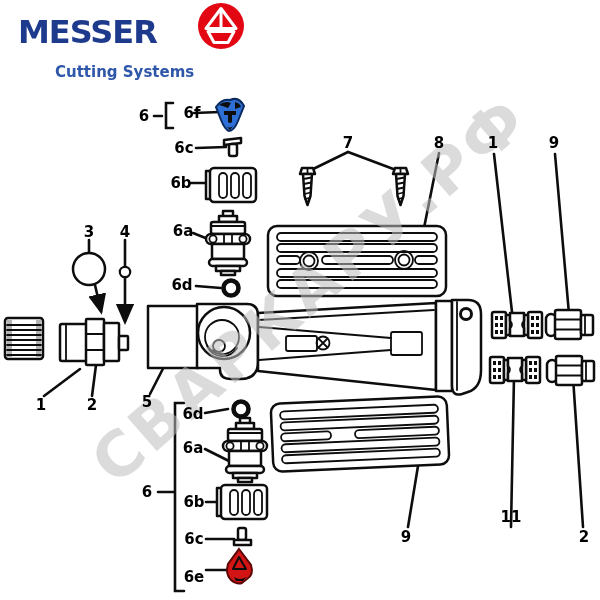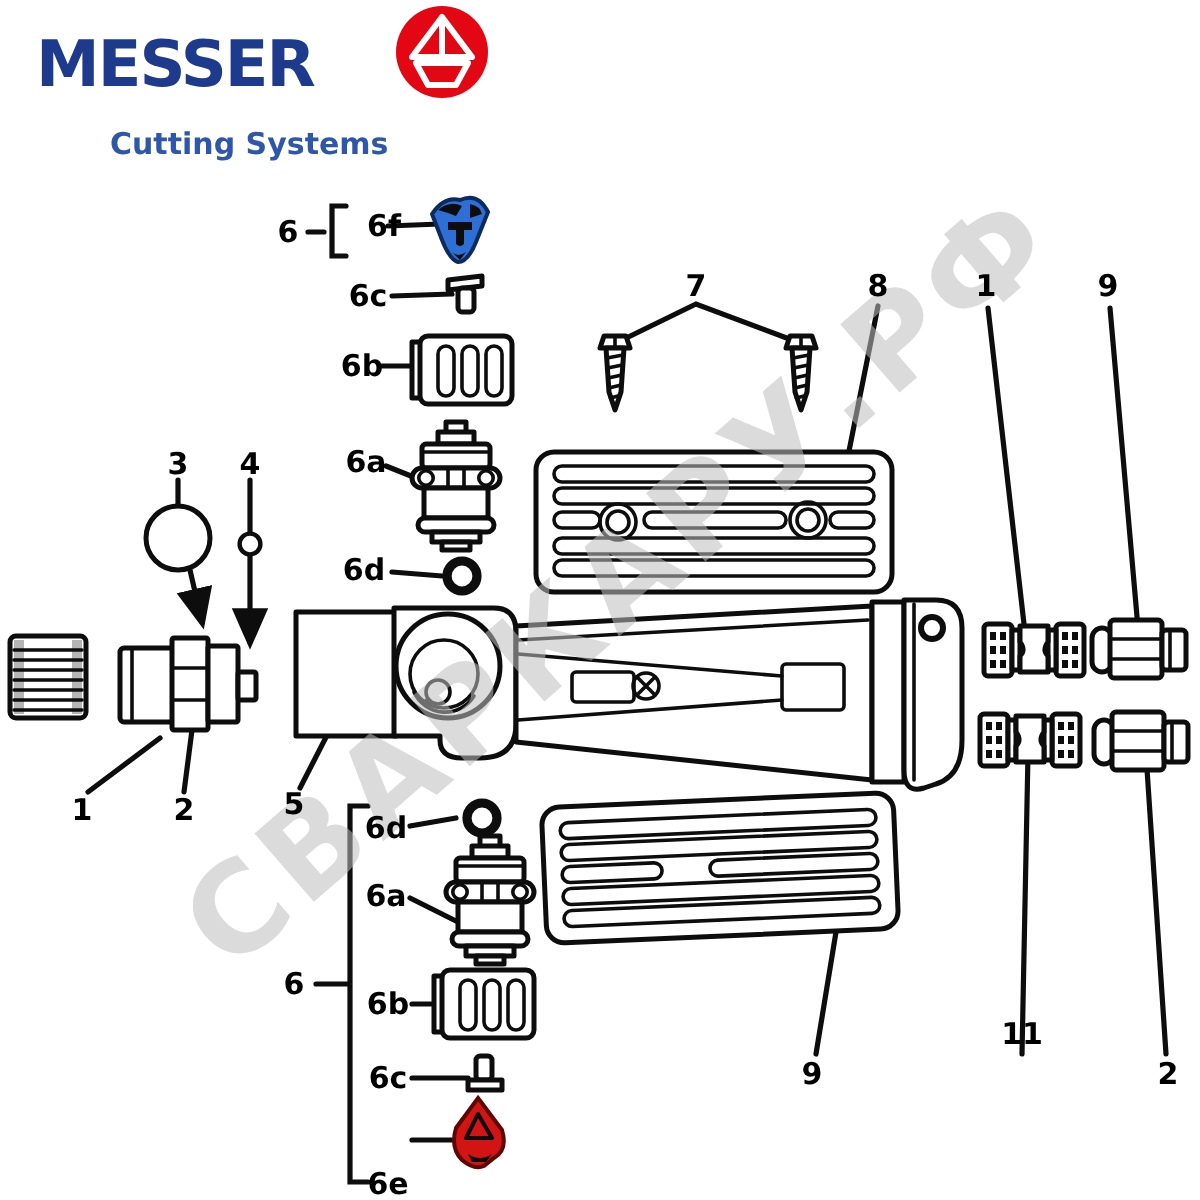--- a/index.html
+++ b/index.html
@@ -264,14 +264,14 @@
   <div class="callout" style="left:493px;top:143px">1</div>
   <div class="callout" style="left:554px;top:143px">9</div>
   <div class="callout" style="left:406px;top:537px">9</div>
   <div class="callout" style="left:511px;top:517px">11</div>
   <div class="callout" style="left:584px;top:537px">2</div>
   <div class="callout" style="left:147px;top:492px">6</div>
   <div class="callout" style="left:193px;top:414px">6d</div>
   <div class="callout" style="left:193px;top:448px">6a</div>
   <div class="callout" style="left:194px;top:502px">6b</div>
   <div class="callout" style="left:194px;top:539px">6c</div>
-  <div class="callout" style="left:194px;top:592px">6e</div>
+  <div class="callout" style="left:194px;top:577px">6e</div>
 </div>
 
 </body></html>

